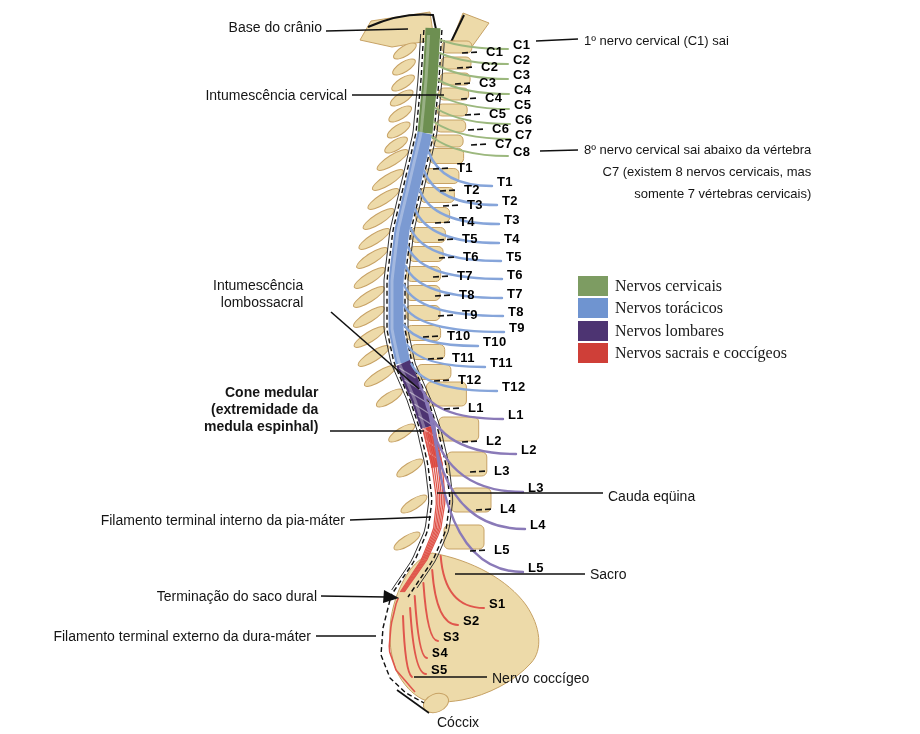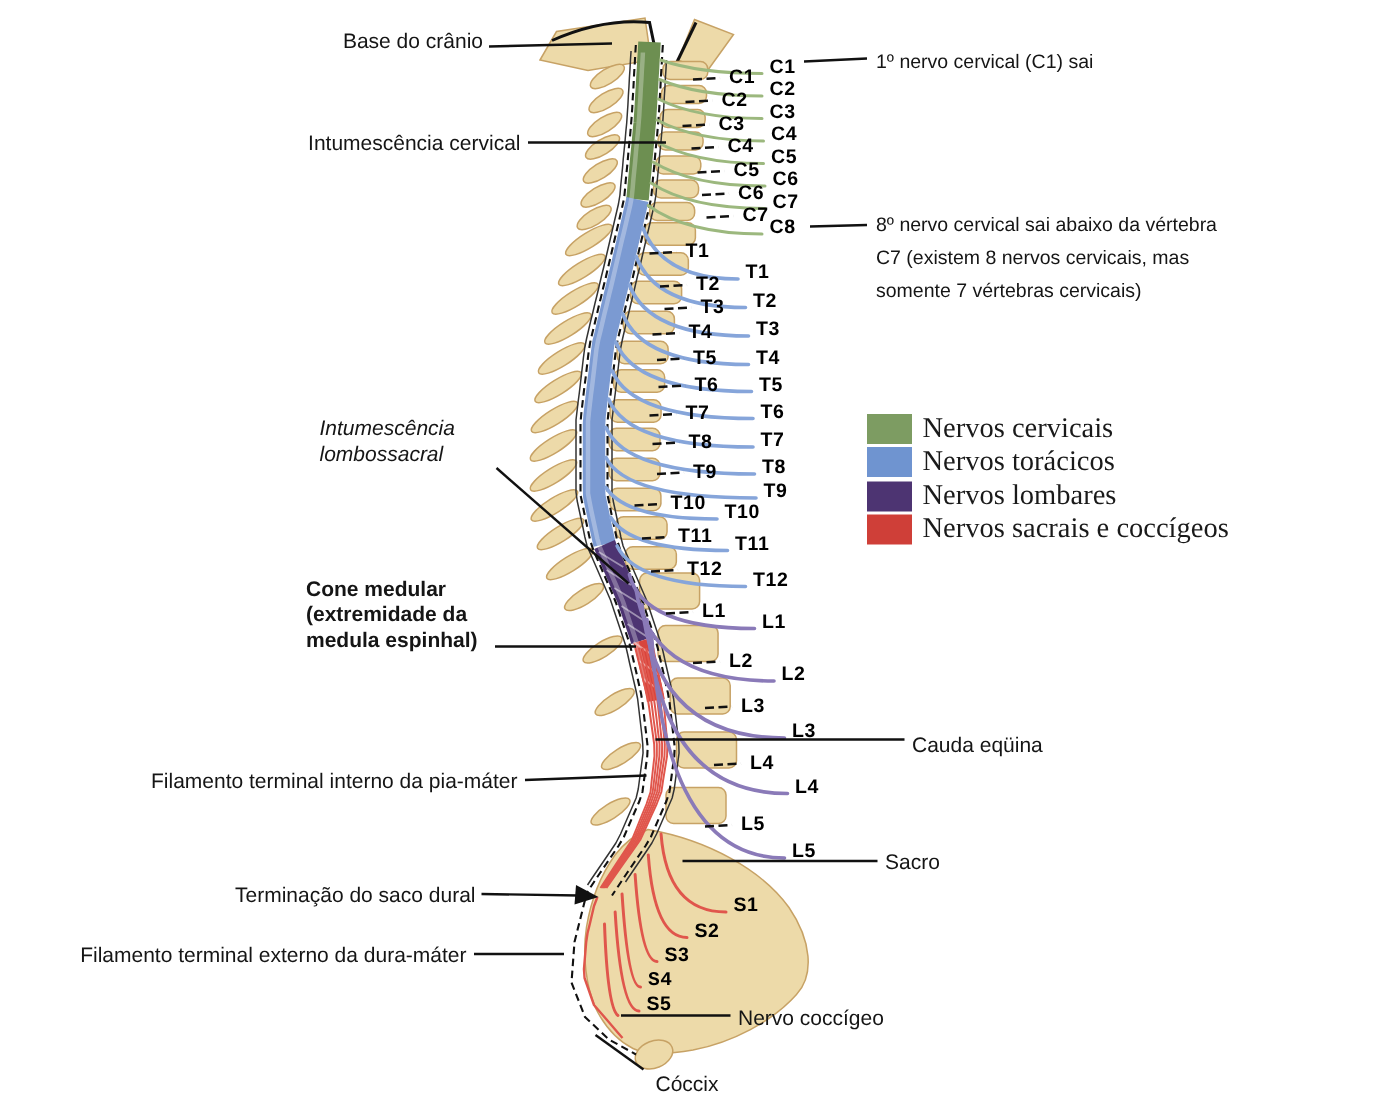--- a/index.html
+++ b/index.html
@@ -2,28 +2,28 @@
 <html><head>
 <meta charset="utf-8">
 <style>
   html,body{margin:0;padding:0;background:#fff;}
   .stage{position:relative;width:920px;height:734px;background:#ffffff;overflow:hidden;
          font-family:"Liberation Sans",sans-serif;}
   .art{position:absolute;left:0;top:0;}
   .layer{position:absolute;left:0;top:0;width:920px;height:734px;pointer-events:none;}
   .lvl{position:absolute;transform:translateY(-50%);font-weight:bold;font-size:13px;
        color:#000;white-space:nowrap;letter-spacing:.4px;}
-  .ann{position:absolute;font-size:14px;color:#151515;line-height:17px;white-space:nowrap;}
+  .ann{position:absolute;font-size:14px;color:#151515;line-height:17px;white-space:nowrap;text-align:right;}
   .ann.note{font-size:13px;line-height:22px;}
   .ann.right{text-align:right;}
   #legend{position:absolute;left:578px;top:276px;width:330px;height:95px;}
   .legend-row{position:absolute;left:0;height:22px;}
   .legend-swatch{position:absolute;left:0;top:0;width:30px;height:20px;}
   .legend-label{position:absolute;left:37px;top:0;font-family:"Liberation Serif",serif;
-                font-size:19px;color:#1a1a1a;white-space:nowrap;line-height:20px;}
+                font-size:16px;color:#1a1a1a;white-space:nowrap;line-height:20px;}
 </style>
 </head>
 <body>
 
 <div class="stage">
 
   <svg class="art" width="920" height="734" viewBox="0 0 920 734">
     <g id="gBones">
 
       <path d="M360,40 L371,21 L430,12 L434,40 L392,47 Z" fill="#eddaa9" stroke="#c7a265" stroke-width="1"></path>
@@ -245,21 +245,21 @@
       <div class="lvl" style="top: 620px; left: 463px;">S2</div>
       <div class="lvl" style="top: 636px; left: 443px;">S3</div>
       <div class="lvl" style="top: 653px; left: 432px; font-family: Liberation Mono, monospace;">S4</div>
       <div class="lvl" style="top: 669px; left: 431px;">S5</div>
       <div class="ann right" style="top: 19px; right: 598px;">
         <div>Base do crânio</div>
       </div>
       <div class="ann right" style="top: 87px; right: 573px;">
         <div>Intumescência cervical</div>
       </div>
-      <div class="ann" style="top: 277px; left: 213px; font-style: italic;">
+      <div class="ann" style="top: 277px; left: 213px;">
         <div>Intumescência</div>
         <div>lombossacral</div>
       </div>
       <div class="ann" style="top: 384px; left: 204px; font-weight: bold;">
         <div>Cone medular</div>
         <div>(extremidade da</div>
         <div>medula espinhal)</div>
       </div>
       <div class="ann right" style="top: 512px; right: 575px;">
         <div>Filamento terminal interno da pia-máter</div>

